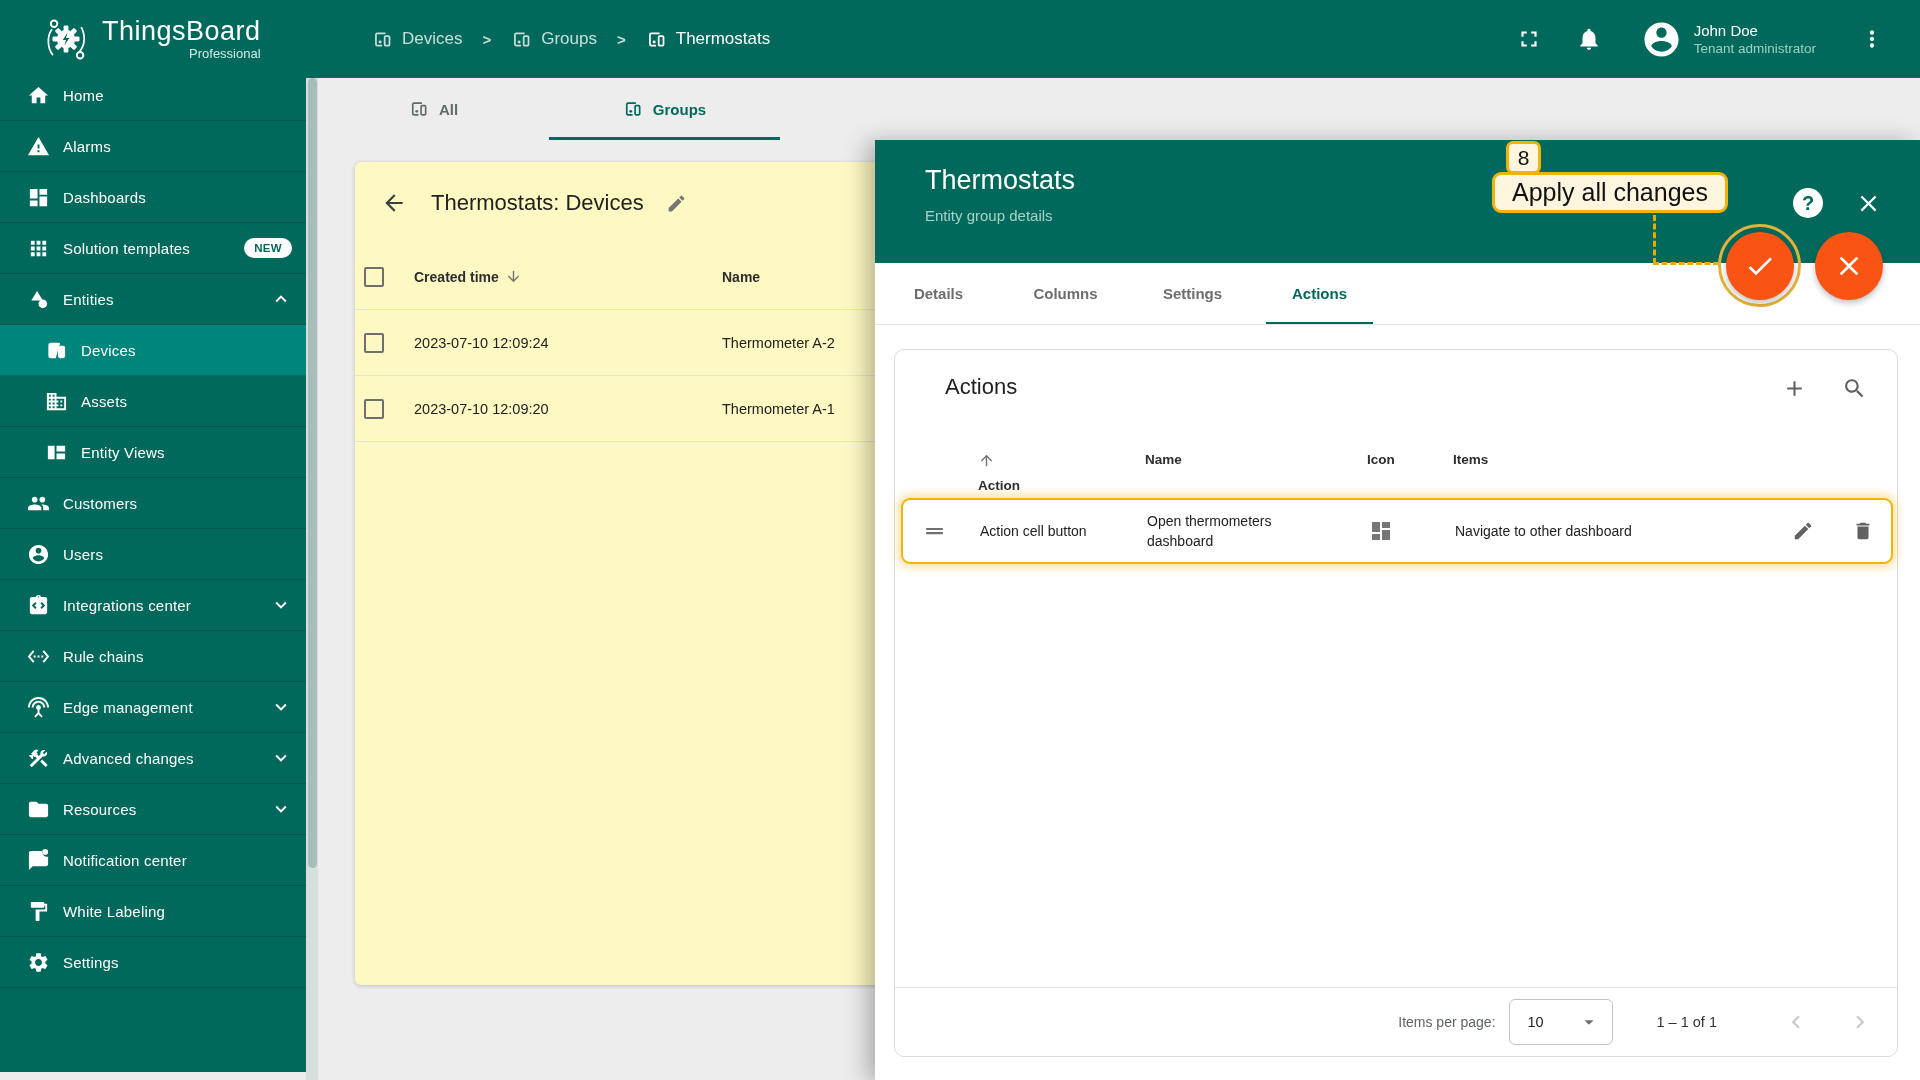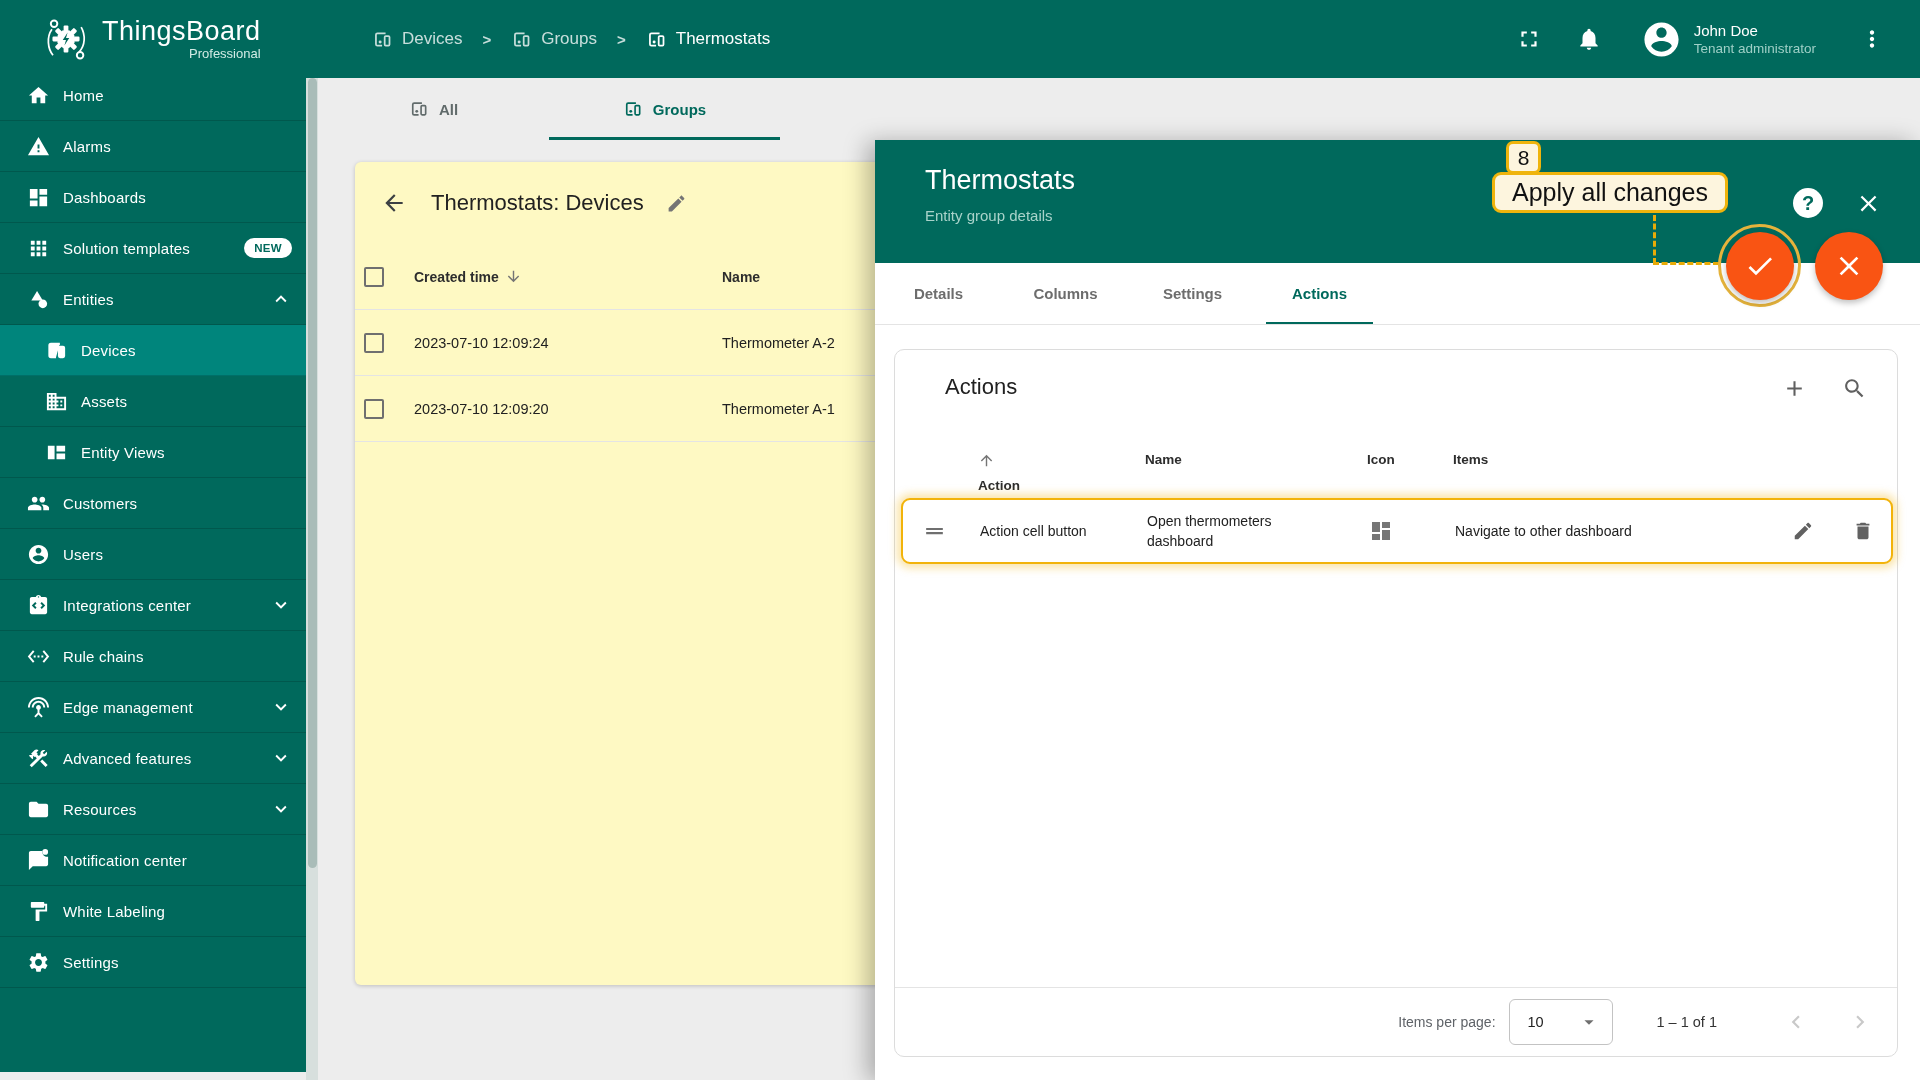--- a/index.html
+++ b/index.html
@@ -309,21 +309,21 @@
         </svg>
       <span class="sb-label">Edge management</span>
       <svg class="sb-chevron" viewBox="0 0 24 24">
           <path d="M16.59 8.59 12 13.17 7.41 8.59 6 10l6 6 6-6z"></path>
         </svg>
     </div>
     <div class="sb-item">
       <svg class="ic" viewBox="0 0 24 24">
           <path d="m13.78 15.17 2.12-2.12 5.66 5.66-2.12 2.12zM17.5 10c1.93 0 3.5-1.57 3.5-3.5 0-.58-.16-1.12-.41-1.6l-2.7 2.7-1.49-1.49 2.7-2.7c-.48-.25-1.02-.41-1.6-.41C15.57 3 14 4.57 14 6.5c0 .41.08.8.21 1.16l-1.85 1.85-1.78-1.78.71-.71-1.41-1.41L12 3.49c-1.17-1.17-3.07-1.17-4.24 0L4.22 7.03l1.41 1.41H2.81l-.71.71 3.54 3.54.71-.71V9.15l1.41 1.41.71-.71 1.78 1.78-7.41 7.41 2.12 2.12L16.34 9.79c.36.13.75.21 1.16.21z"></path>
         </svg>
-      <span class="sb-label">Advanced features</span>
+      <span class="sb-label">Advanced changes</span>
       <svg class="sb-chevron" viewBox="0 0 24 24">
           <path d="M16.59 8.59 12 13.17 7.41 8.59 6 10l6 6 6-6z"></path>
         </svg>
     </div>
     <div class="sb-item">
       <svg class="ic" viewBox="0 0 24 24">
           <path d="M10 4H4c-1.1 0-2 .9-2 2v12c0 1.1.9 2 2 2h16c1.1 0 2-.9 2-2V8c0-1.1-.9-2-2-2h-8l-2-2z"></path>
         </svg>
       <span class="sb-label">Resources</span>
       <svg class="sb-chevron" viewBox="0 0 24 24">

